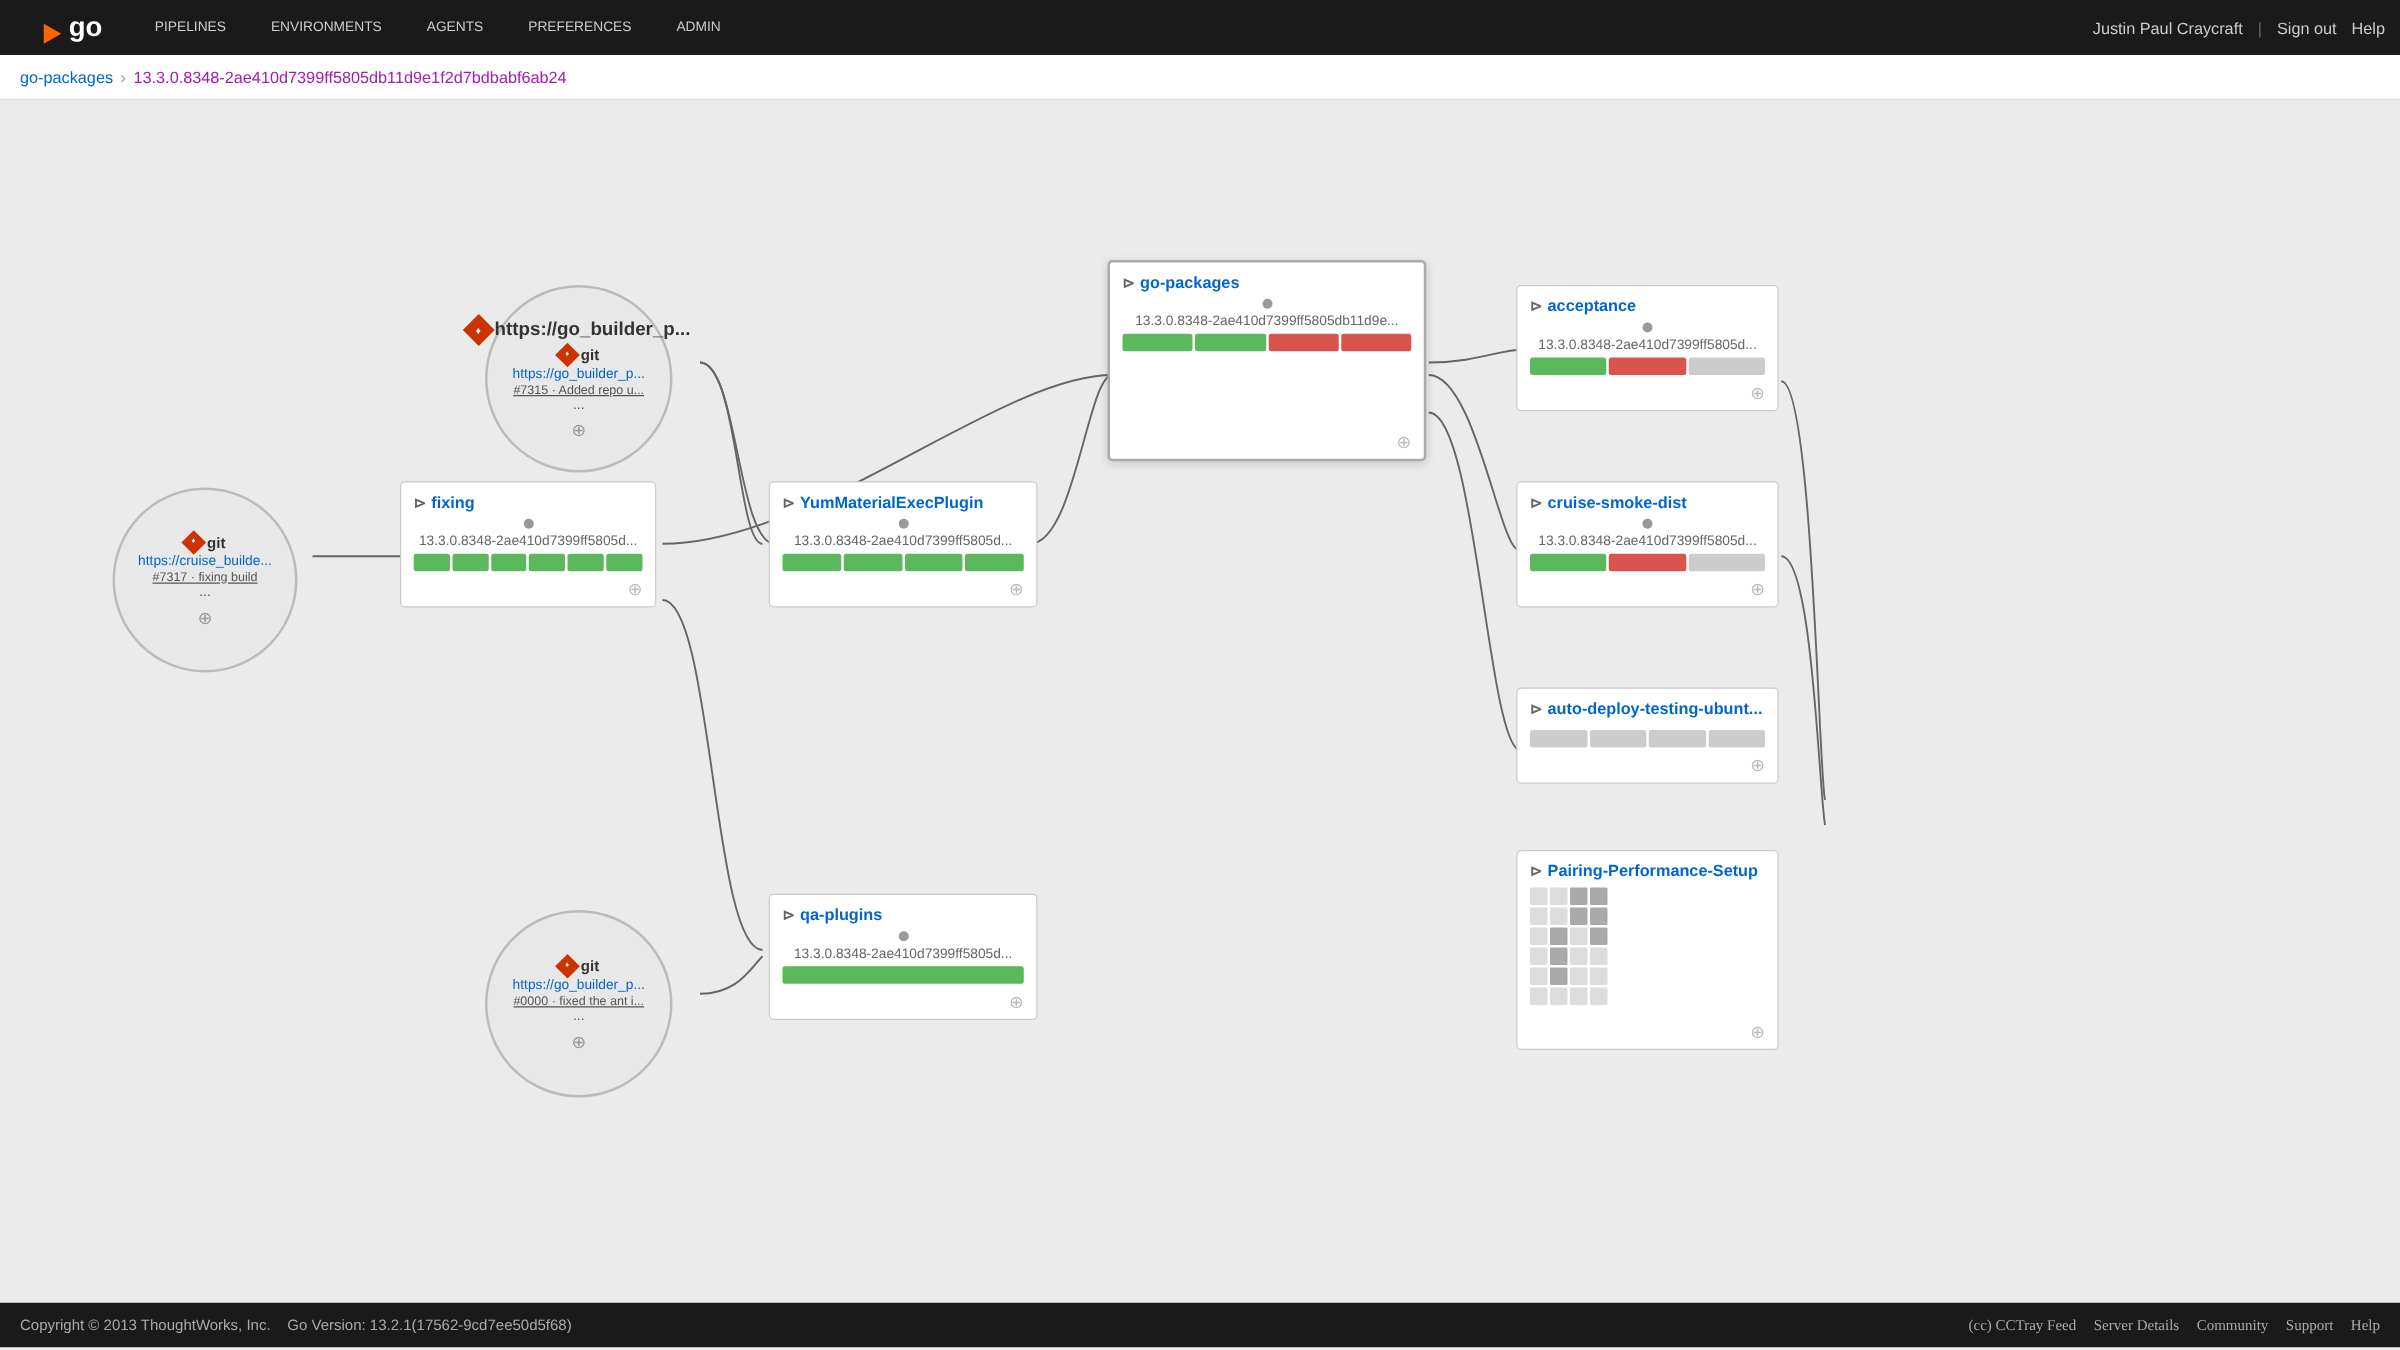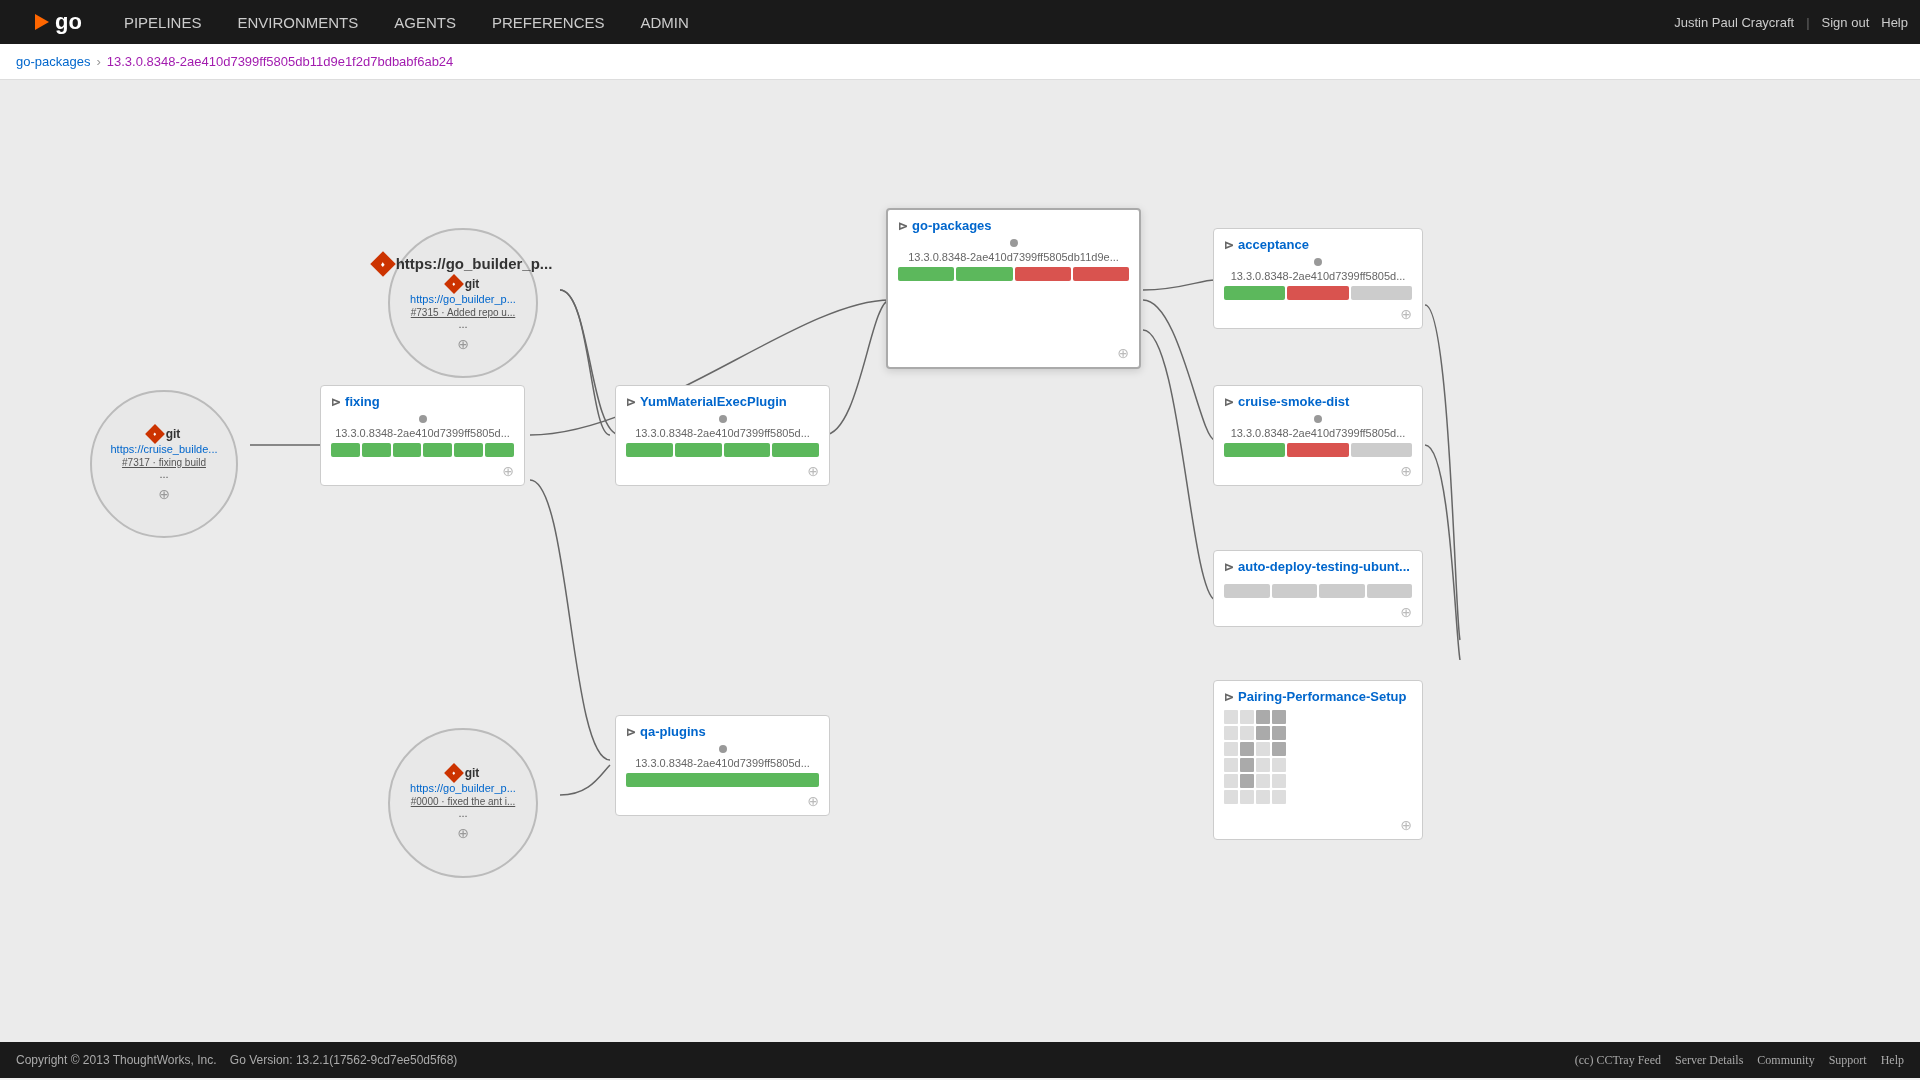--- a/index.html
+++ b/index.html
@@ -9,21 +9,21 @@
     .topnav {
       background: #1a1a1a;
       display: flex;
       align-items: center;
       height: 44px;
       padding: 0 12px;
       position: relative;
     }
     .topnav-logo {
       display: flex;
-      align-items: center;
+      align-items: flex-end;
       margin-right: 24px;
       padding-left: 23px;
     }
     .topnav-logo .go-text {
       color: #fff;
       font-size: 22px;
       font-weight: bold;
     }
     .play-icon {
       width: 0;
@@ -34,21 +34,21 @@
       margin-right: 6px;
     }
     .nav-links {
       display: flex;
       gap: 0;
       flex: 1;
     }
     .nav-link {
       color: #ccc;
       text-decoration: none;
-      font-size: 15px;
+      font-size: 11px;
       padding: 0 18px;
       height: 44px;
       display: flex;
       align-items: center;
       cursor: pointer;
     }
     .nav-right {
       display: flex;
       align-items: center;
       gap: 12px;

